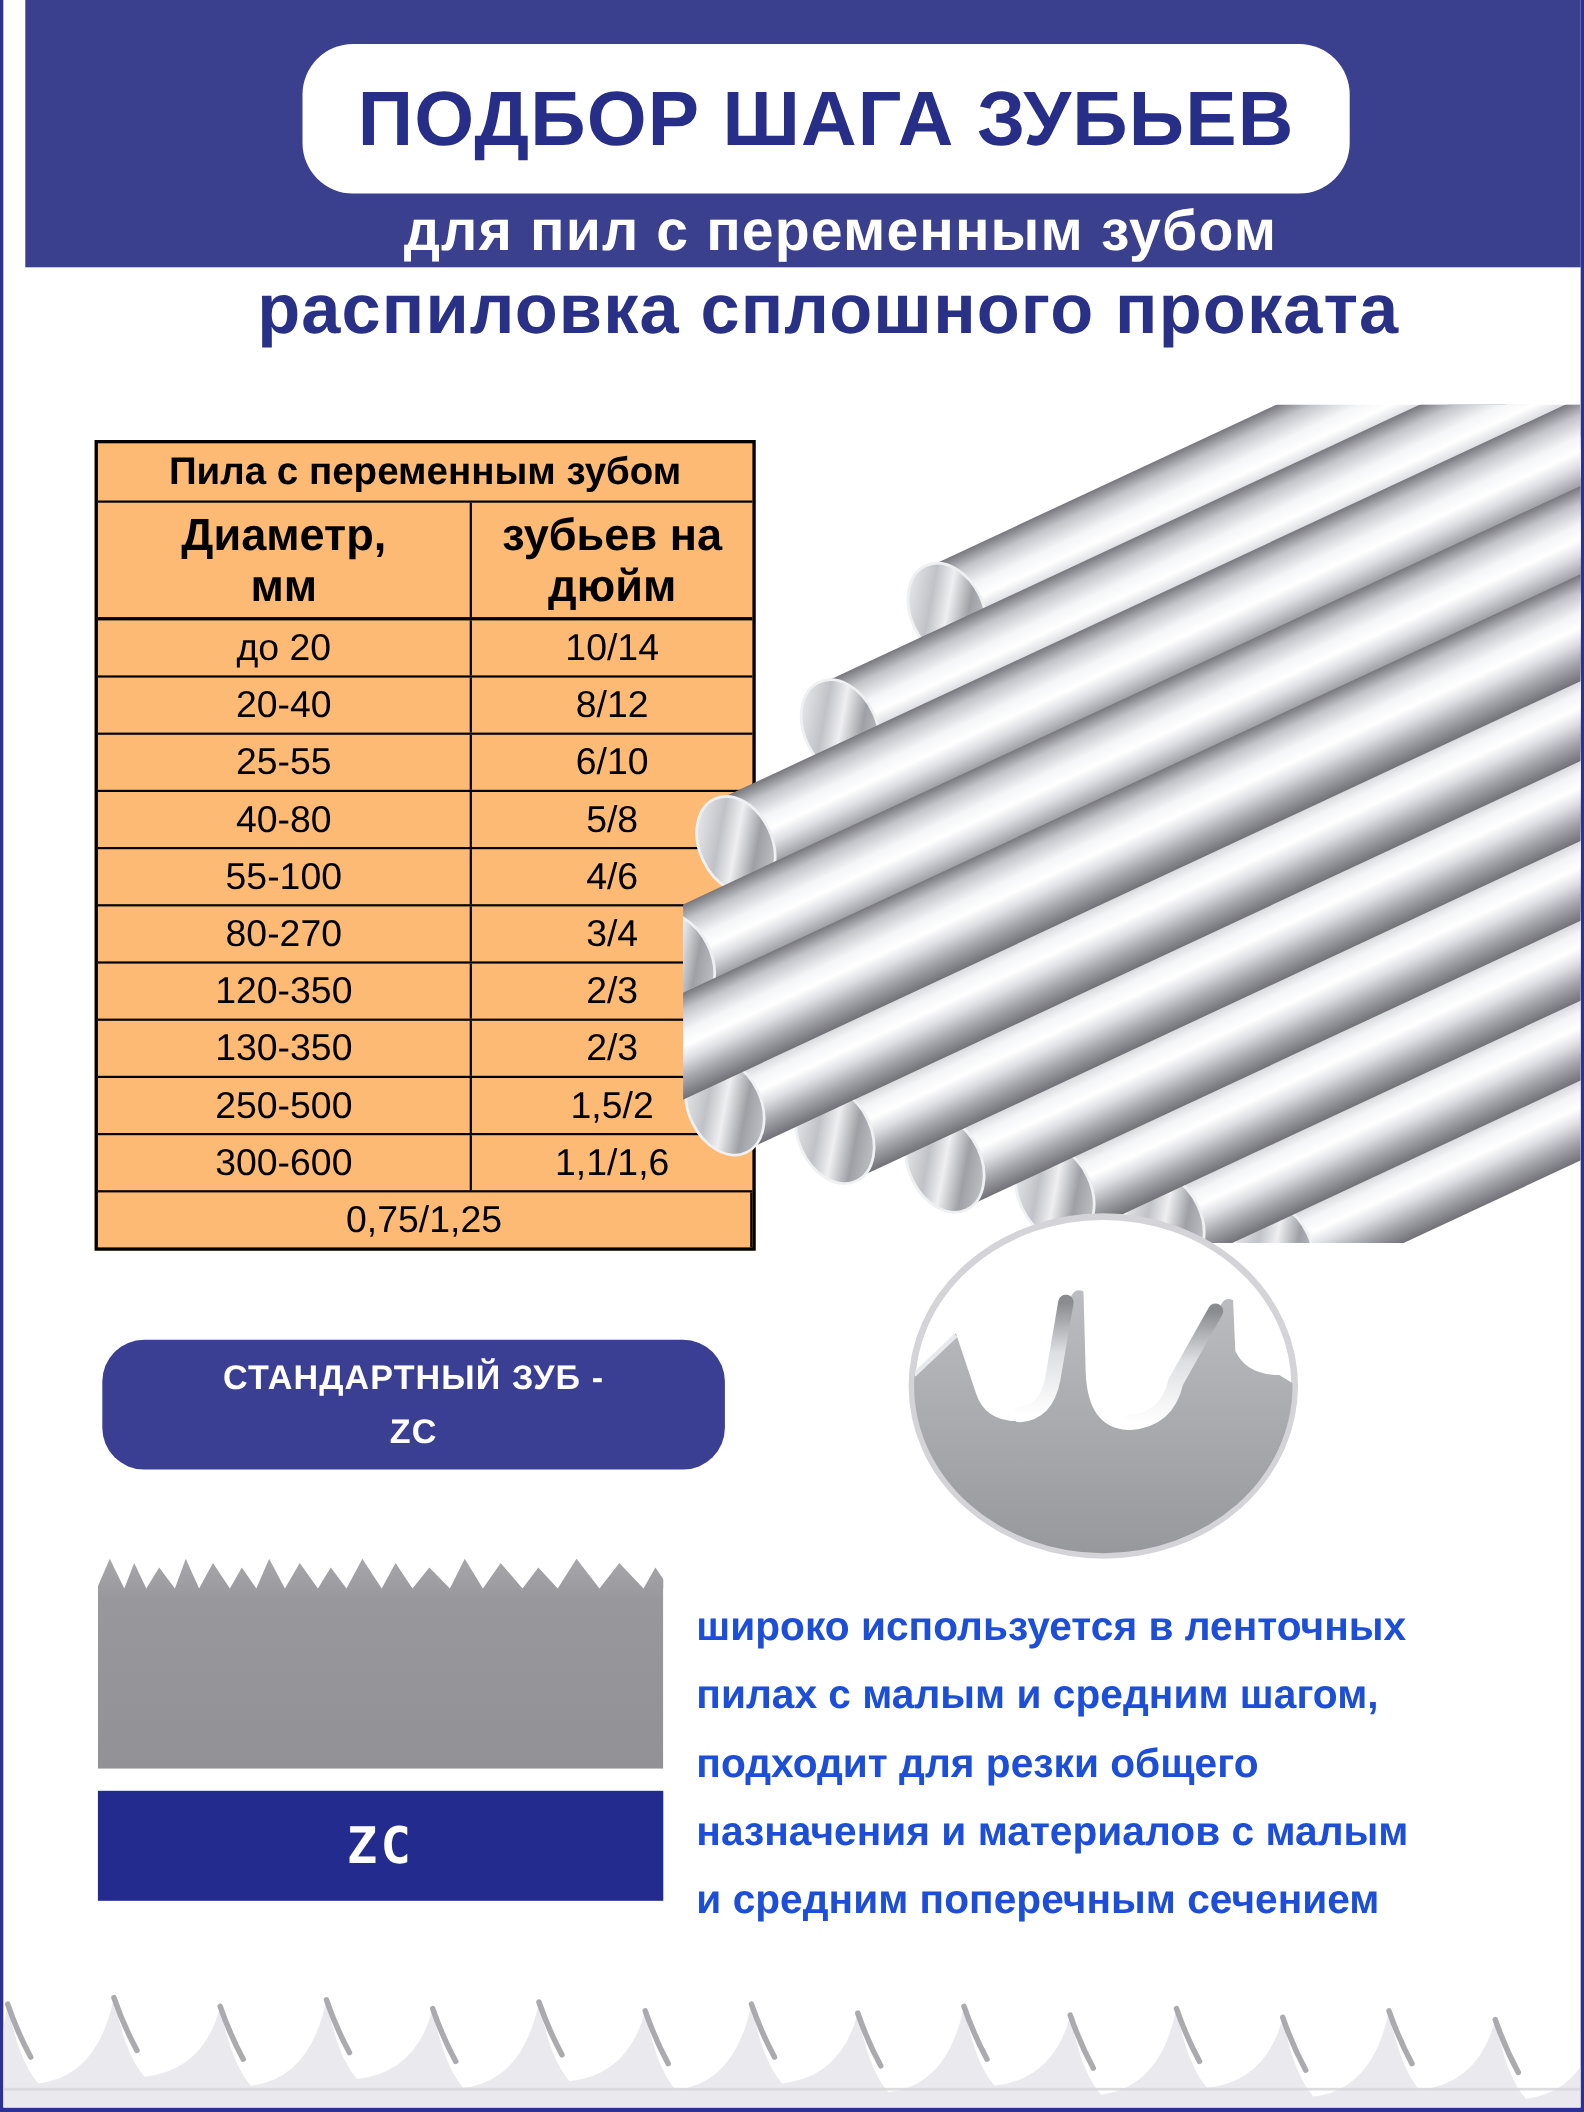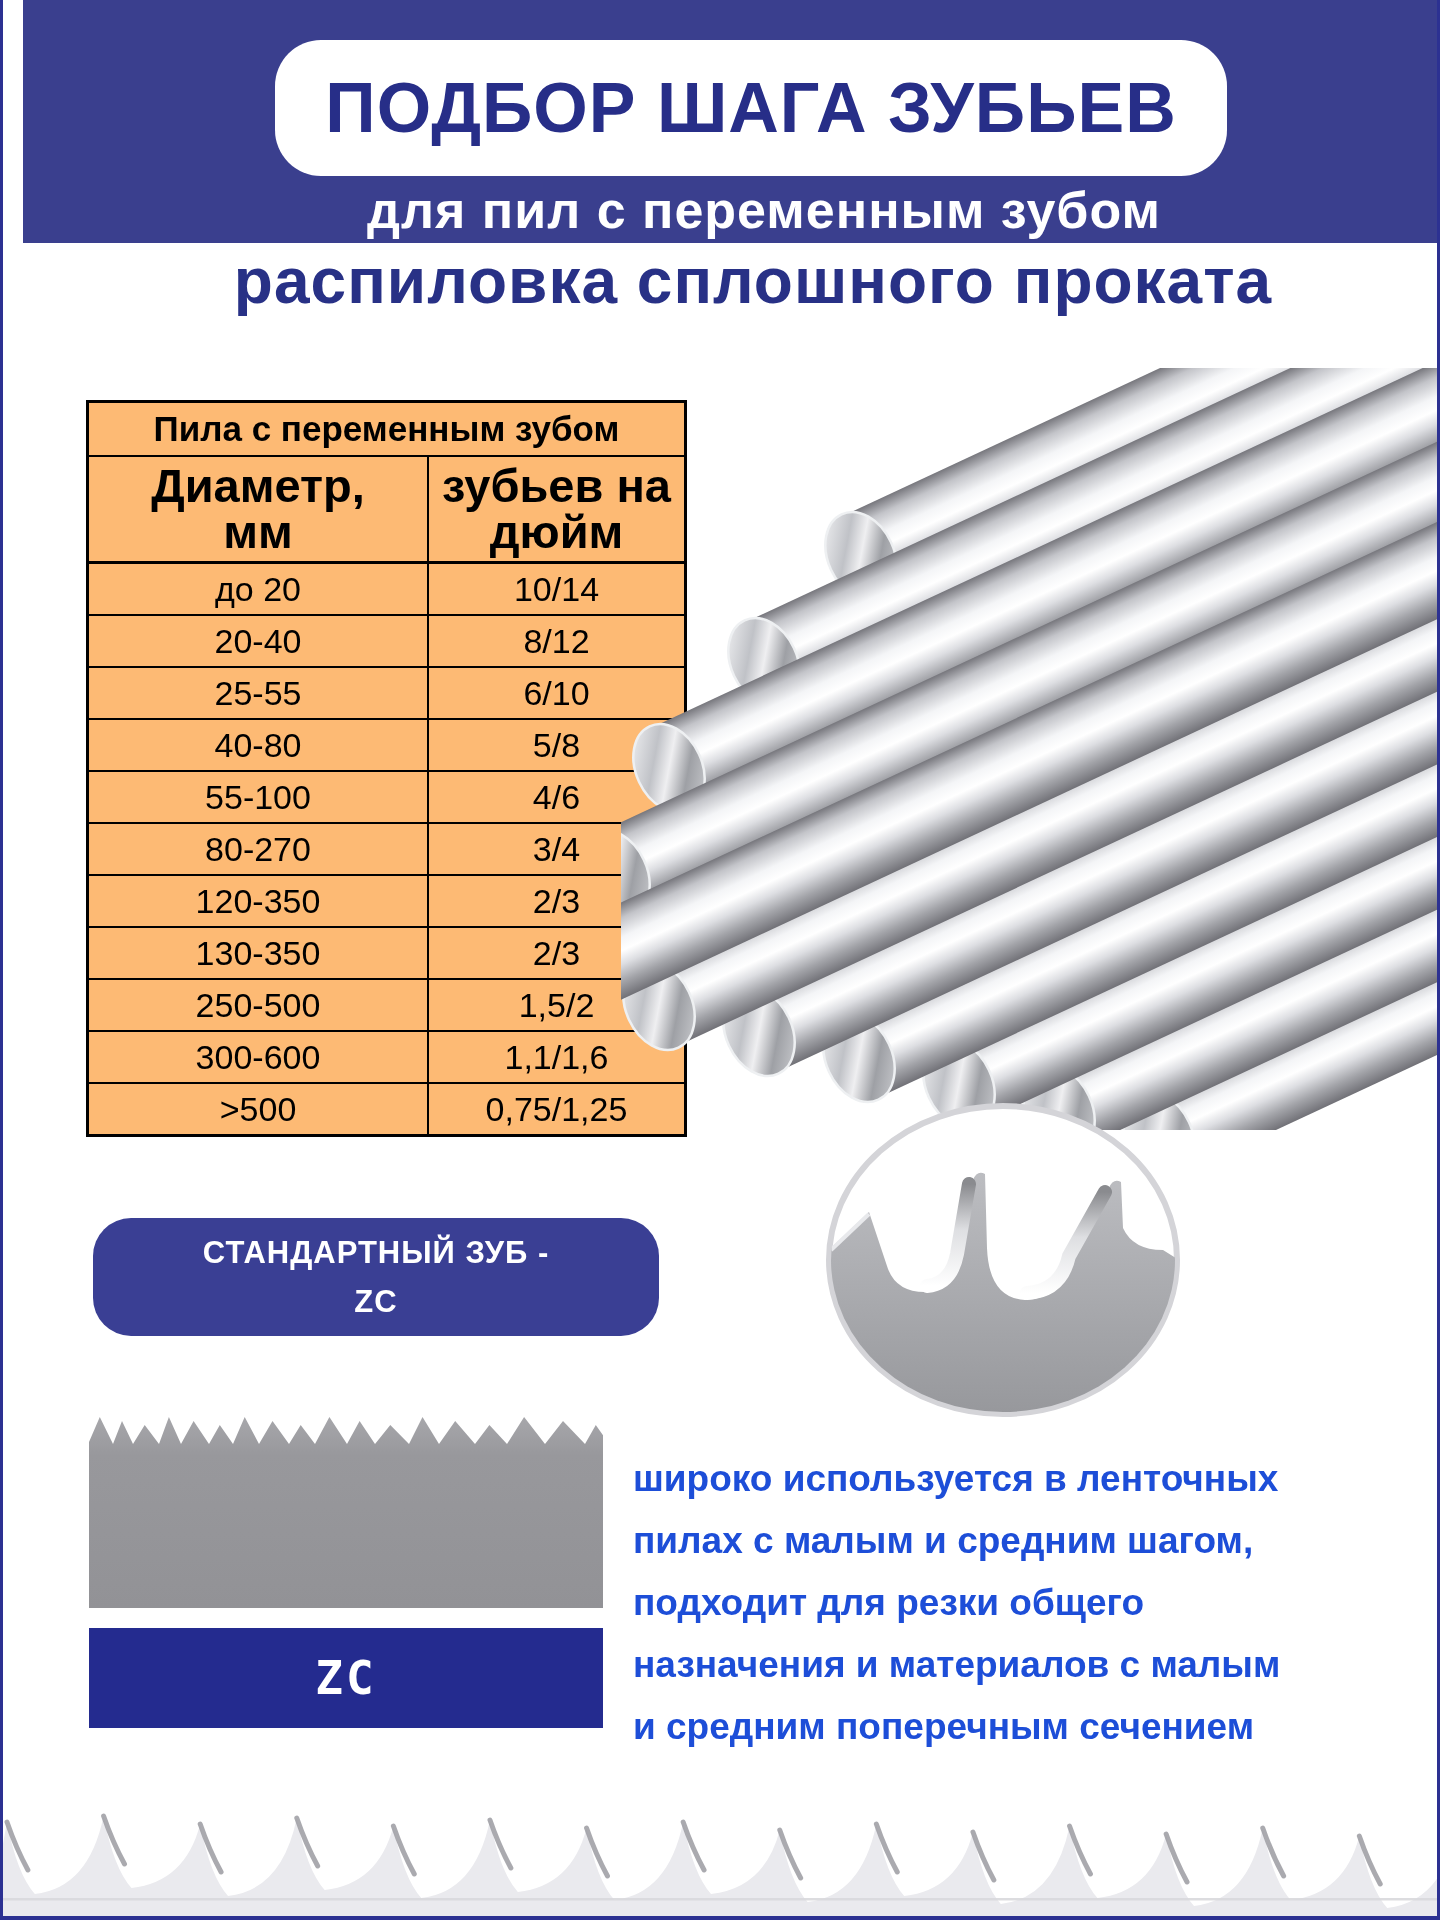--- a/index.html
+++ b/index.html
@@ -15,21 +15,21 @@
                    font-weight:bold;color:#ffffff;letter-spacing:1px;padding-left:24px;}
   
   .section-title{position:absolute;left:0;top:244px;width:100%;text-align:center;font-size:64px;
                  font-weight:bold;color:#283186;letter-spacing:1px;white-space:nowrap;padding-left:33px;}
   
   .table{position:absolute;left:83px;top:400px;width:601px;border:3px solid #000;box-sizing:border-box;
          font-family:Liberation Sans, sans-serif;color:#000;background:#fdba74;}
   .table-title{height:52px;border-bottom:2px solid #000;font-weight:bold;font-size:35px;
                display:flex;align-items:center;justify-content:center;}
   .thead{display:flex;border-bottom:3px solid #000;}
-  .th{height:104px;font-weight:bold;font-size:47px;line-height:46px;display:flex;flex-direction:column;
+  .th{height:104px;font-weight:bold;font-size:41px;line-height:46px;display:flex;flex-direction:column;
       align-items:center;justify-content:center;}
   .th1{width:338px;border-right:2px solid #000;}
   .th2{flex:1;}
   .trow{display:flex;border-bottom:2px solid #000;}
   .trow:last-child{border-bottom:none;}
   .tcell{height:50px;font-size:34px;display:flex;align-items:center;justify-content:center;}
   .tcell:first-child{width:338px;border-right:2px solid #000;}
   .tcell:last-child{flex:1;}
   
   .badge{position:absolute;left:90px;top:1218px;width:566px;height:118px;background:#3a3f94;border-radius:38px;
@@ -110,21 +110,20 @@
         </div>
         <div class="trow">
           <div class="tcell">250-500</div>
           <div class="tcell">1,5/2</div>
         </div>
         <div class="trow">
           <div class="tcell">300-600</div>
           <div class="tcell">1,1/1,6</div>
         </div>
         <div class="trow">
-          <div class="tcell">&gt;500</div>
           <div class="tcell">0,75/1,25</div>
         </div>
       </div>
   </div>
 
   <svg class="bars" width="816" height="762" viewBox="0 0 816 762">
     <defs>
       <linearGradient id="gShaft" x1="0" y1="0" x2="0" y2="1">
         <stop offset="0" stop-color="#77777d"></stop>
           <stop offset="0.16" stop-color="#c3c4c9"></stop>

